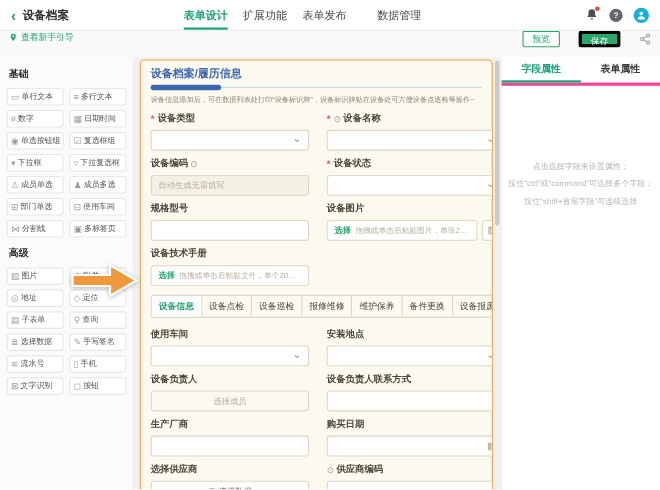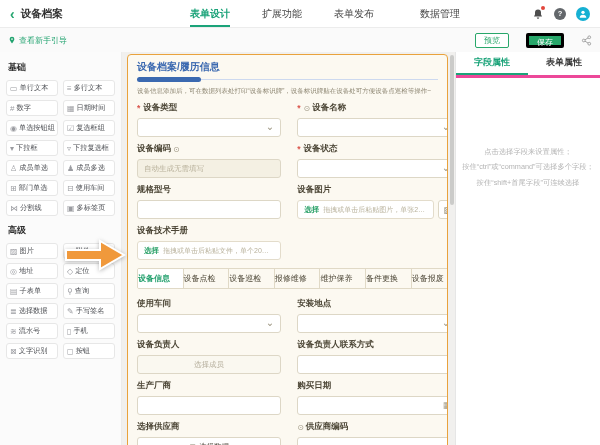--- a/index.html
+++ b/index.html
@@ -5,35 +5,35 @@
   * { margin:0; padding:0; box-sizing:border-box; }
   html,body { width:600px; height:445px; overflow:hidden; background:#fff;
     font-family:"Liberation Sans","DejaVu Sans",sans-serif; }
   .app { position:relative; width:600px; height:445px; background:#fff; }
 
   
   .hdr { position:relative; height:28px; display:flex; align-items:center;
     padding:0 10px; background:#fff; border-bottom:1px solid #ececec; }
   .back { color:#25a56f; font-size:14px; line-height:1; margin-right:6px; cursor:pointer; font-weight:bold; }
   .apptitle { font-size:10.5px; font-weight:bold; color:#2f2f2f; }
-  .hdr-tabs { position:absolute; left:190px; top:0; height:100%; display:flex; gap:32px; }
+  .hdr-tabs { position:absolute; left:167px; top:0; height:100%; display:flex; gap:14px; }
   .htab { display:flex; align-items:center; font-size:10px; color:#474747;
     border-bottom:2px solid transparent; padding-top:2px; cursor:pointer; }
   .htab.active { color:#1ba379; border-bottom-color:#1ba379; font-weight:bold; }
   .htab.gap { margin-left:14px; }
   .hdr-right { margin-left:auto; display:flex; align-items:center; gap:10px; }
   .bellwrap { position:relative; width:12px; height:13px; }
   .reddot { position:absolute; right:-1px; top:-1px; width:4px; height:4px; border-radius:50%; background:#e2463b; }
   .helpdot { width:12px; height:12px; border-radius:50%; background:#63676b; color:#fff;
     font-size:7.5px; font-weight:bold; display:flex; align-items:center; justify-content:center; }
   .avatar { width:14px; height:14px; border-radius:50%; background:#16b0d3;
     display:flex; align-items:center; justify-content:center; overflow:hidden; }
 
   
-  .tbar { height:24px; display:flex; align-items:center; padding:0 8px; background:#fafafa; }
+  .tbar { height:24px; display:flex; align-items:flex-start; padding:0 8px; background:#fafafa; }
   .guide { display:flex; align-items:center; gap:3px; cursor:pointer; }
   .guide-label { font-size:8px; color:#21a36f; }
   .tbar-right { margin-left:auto; display:flex; align-items:center; gap:17px; }
   .btn { font-size:8px; height:15px; line-height:13px; padding:0 8px; border-radius:2px; cursor:pointer; }
   .btn-preview { border:1px solid #28a76a; color:#28a76a; background:#fff; }
   .btn-save { border:3px solid #000000; color:#fff; background:#28a76a; }
 
   
   .main { display:flex; height:393px; }
 
@@ -77,21 +77,21 @@
     border:1px solid #ddd7c6; border-radius:3px; background:#faf8f0; cursor:pointer; }
   .picker .ptext { font-size:7.5px; color:#b5ae9c; }
   .picker.data { background:#fff; }
   .picker.data .ptext { color:#5c564a; }
   .picker .pico { font-size:8px; color:#8f8872; }
   .dateico { position:absolute; right:5px; top:3px; font-size:9px; color:#a39c88; }
 
   
   .tabstrip { grid-column:1 / -1; display:flex; border:1px solid #e0d9c6; border-radius:2px;
     overflow:hidden; margin:2px 0 9px; background:transparent; }
-  .ctab { flex:1; font-size:8px; color:#4c4636; padding:4px 0;
+  .ctab { flex:1; text-align:center; font-size:8px; color:#4c4636; padding:4px 0;
     border-right:1px solid #e0d9c6; cursor:pointer; white-space:nowrap; }
   .ctab:last-child { border-right:none; }
   .ctab.active { background:#fff; color:#23a06d; font-weight:bold; }
 
   
   .inspector { width:145px; background:#fff; border-left:1px solid #e6e6e6; }
   .insp-tabs { display:flex; height:26px; border-bottom:3px solid #ec4899; }
   .itab { flex:1; display:flex; align-items:center; justify-content:center; font-size:9px;
     font-weight:bold; color:#3a3a3a; border-bottom:2px solid transparent; cursor:pointer; }
   .itab.active { color:#1ba379; border-bottom-color:#1ba379; }

